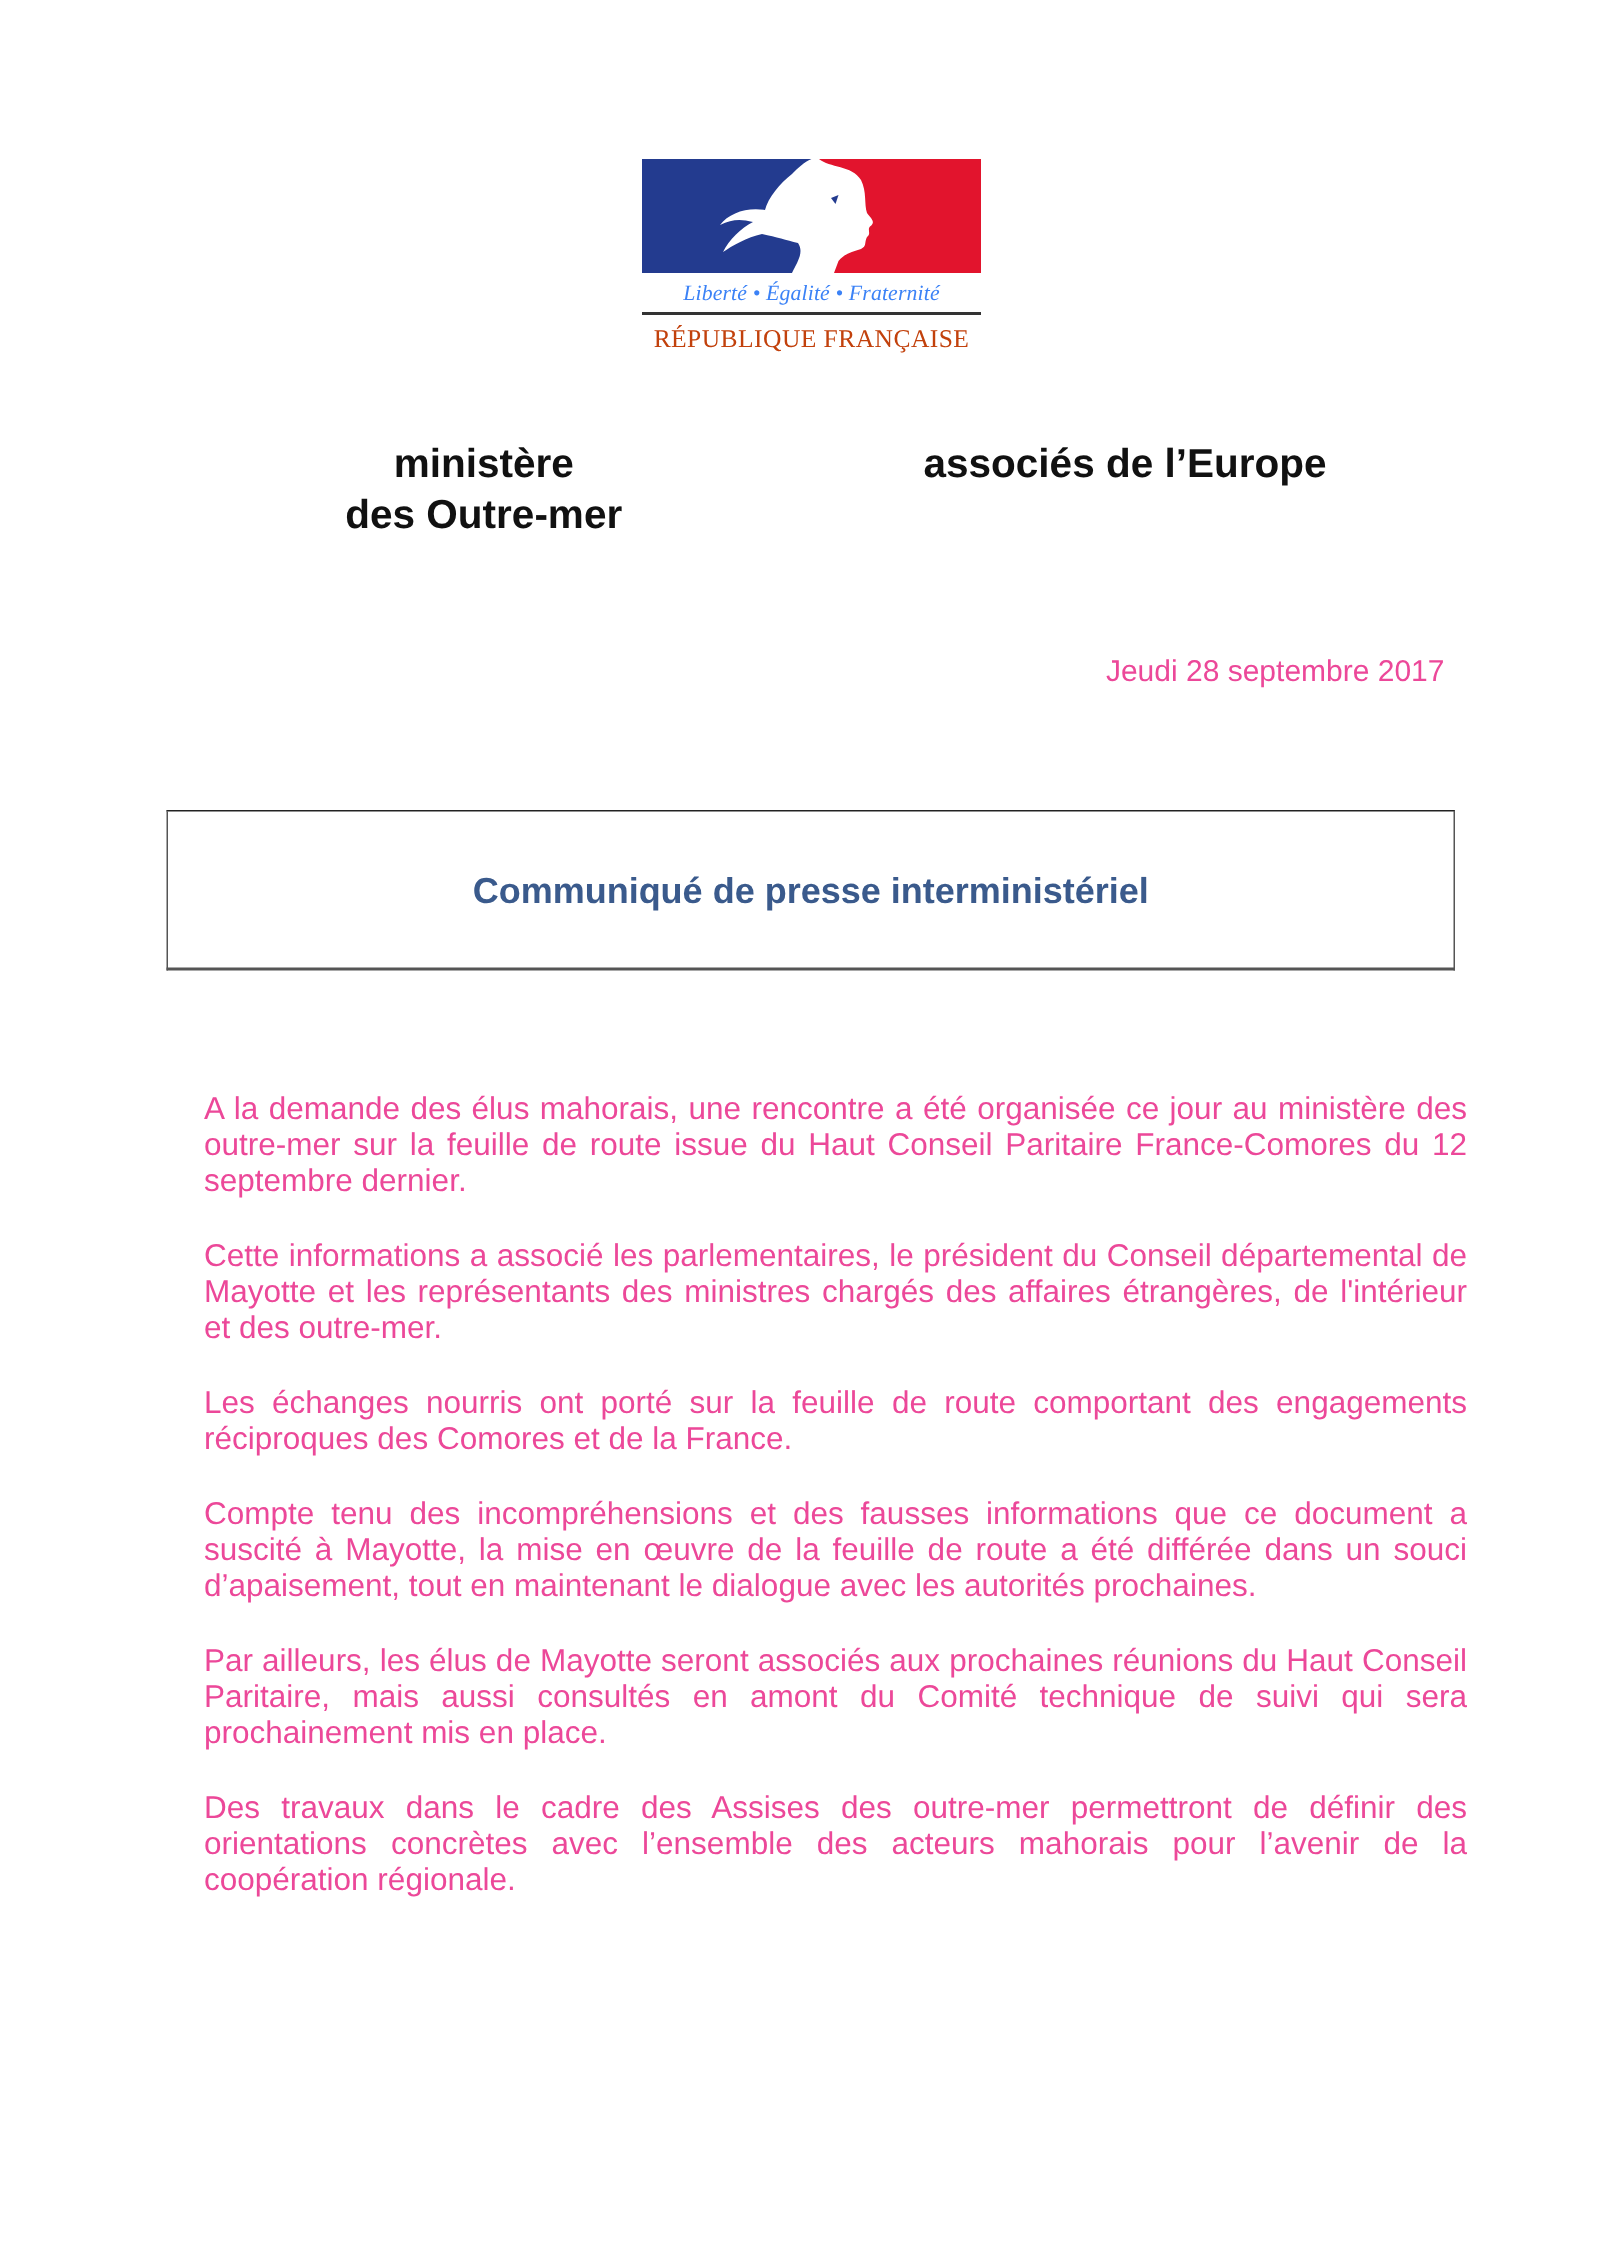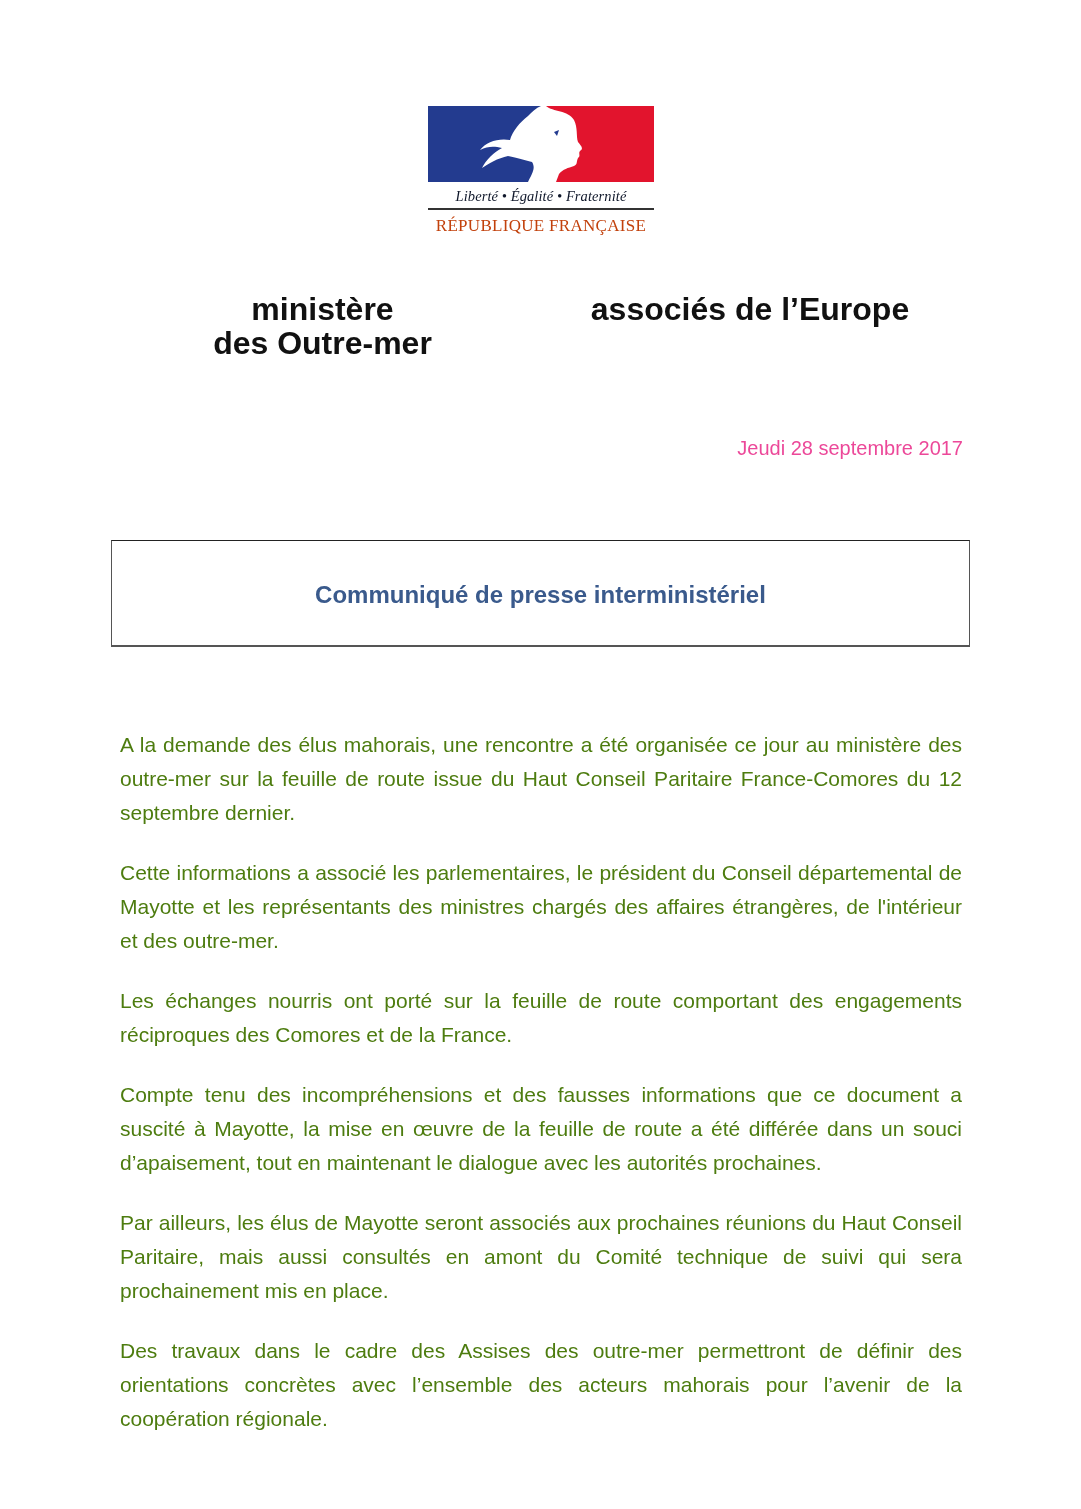--- a/index.html
+++ b/index.html
@@ -2,30 +2,30 @@
 <html><head>
 <meta charset="utf-8">
 <style>
   html, body { margin: 0; padding: 0; background: #ffffff; }
   body { width: 1081px; height: 1509px; position: relative; font-family: "Liberation Sans", sans-serif; color: #111; overflow: hidden; }
   .logo { position: absolute; left: 428px; top: 106px; width: 226px; height: 136px; }
   .logo .flag { position: absolute; left: 0; top: 0; width: 226px; height: 76px; }
   .logo .blue { position: absolute; left: 0; top: 0; width: 113px; height: 76px; background: #233b8f; }
   .logo .red { position: absolute; left: 113px; top: 0; width: 113px; height: 76px; background: #e2142d; }
   .logo svg { position: absolute; left: 0; top: 0; }
-  .logo .motto { position: absolute; left: 0; top: 82px; width: 226px; text-align: center; font-family: "Liberation Serif", serif; font-style: italic; font-size: 14.5px; color: #0f172a; white-space: nowrap; letter-spacing: 0.1px; }
+  .logo .motto { position: absolute; left: 0; top: 82px; width: 226px; text-align: center; font-family: "Liberation Serif", serif; font-style: italic; font-size: 14.5px; color: #3b82f6; white-space: nowrap; letter-spacing: 0.1px; }
   .logo .rule { position: absolute; left: 0; top: 102px; width: 226px; height: 2px; background: #333; }
   .logo .rf { position: absolute; left: 0; top: 110px; width: 226px; text-align: center; font-family: "Liberation Serif", serif; font-size: 17px; color: #c2410c; white-space: nowrap; letter-spacing: 0.3px; }
-  .ministry { position: absolute; top: 292px; font-weight: bold; font-size: 32px; line-height: 34px; text-align: center; color: #111; white-space: nowrap; }
+  .ministry { position: absolute; top: 292px; font-weight: bold; font-size: 27px; line-height: 34px; text-align: center; color: #111; white-space: nowrap; }
   .ministry.left { left: 200px; width: 245px; }
   .ministry.right { left: 540px; width: 420px; }
   .date { position: absolute; right: 118px; top: 437px; font-size: 20px; color: #ec4899; margin-left: 39px; }
   .box { position: absolute; left: 111px; top: 540px; width: 859px; height: 107px; border-top: 1px solid #222; border-left: 1px solid #555; border-right: 1px solid #555; border-bottom: 2px solid #555; box-sizing: border-box; padding-left: 40px; }
   .box .title { position: absolute; left: 0; right: 0; top: 40px; text-align: center; font-weight: bold; font-size: 24px; color: #3a5a8c; }
-  .body { position: absolute; left: 120px; top: 728px; width: 842px; font-size: 21px; line-height: 34px; color: #4d7c0f; }
+  .body { position: absolute; left: 136px; top: 728px; width: 842px; font-size: 21px; line-height: 24px; color: #ec4899; }
   .body p { margin: 0 0 26px 0; text-align: justify; }
 </style>
 </head>
 <body>
 
 <div class="logo">
   <div class="flag">
     <div class="blue"></div>
     <div class="red"></div>
     <svg width="226" height="76" viewBox="0 0 226 76">

